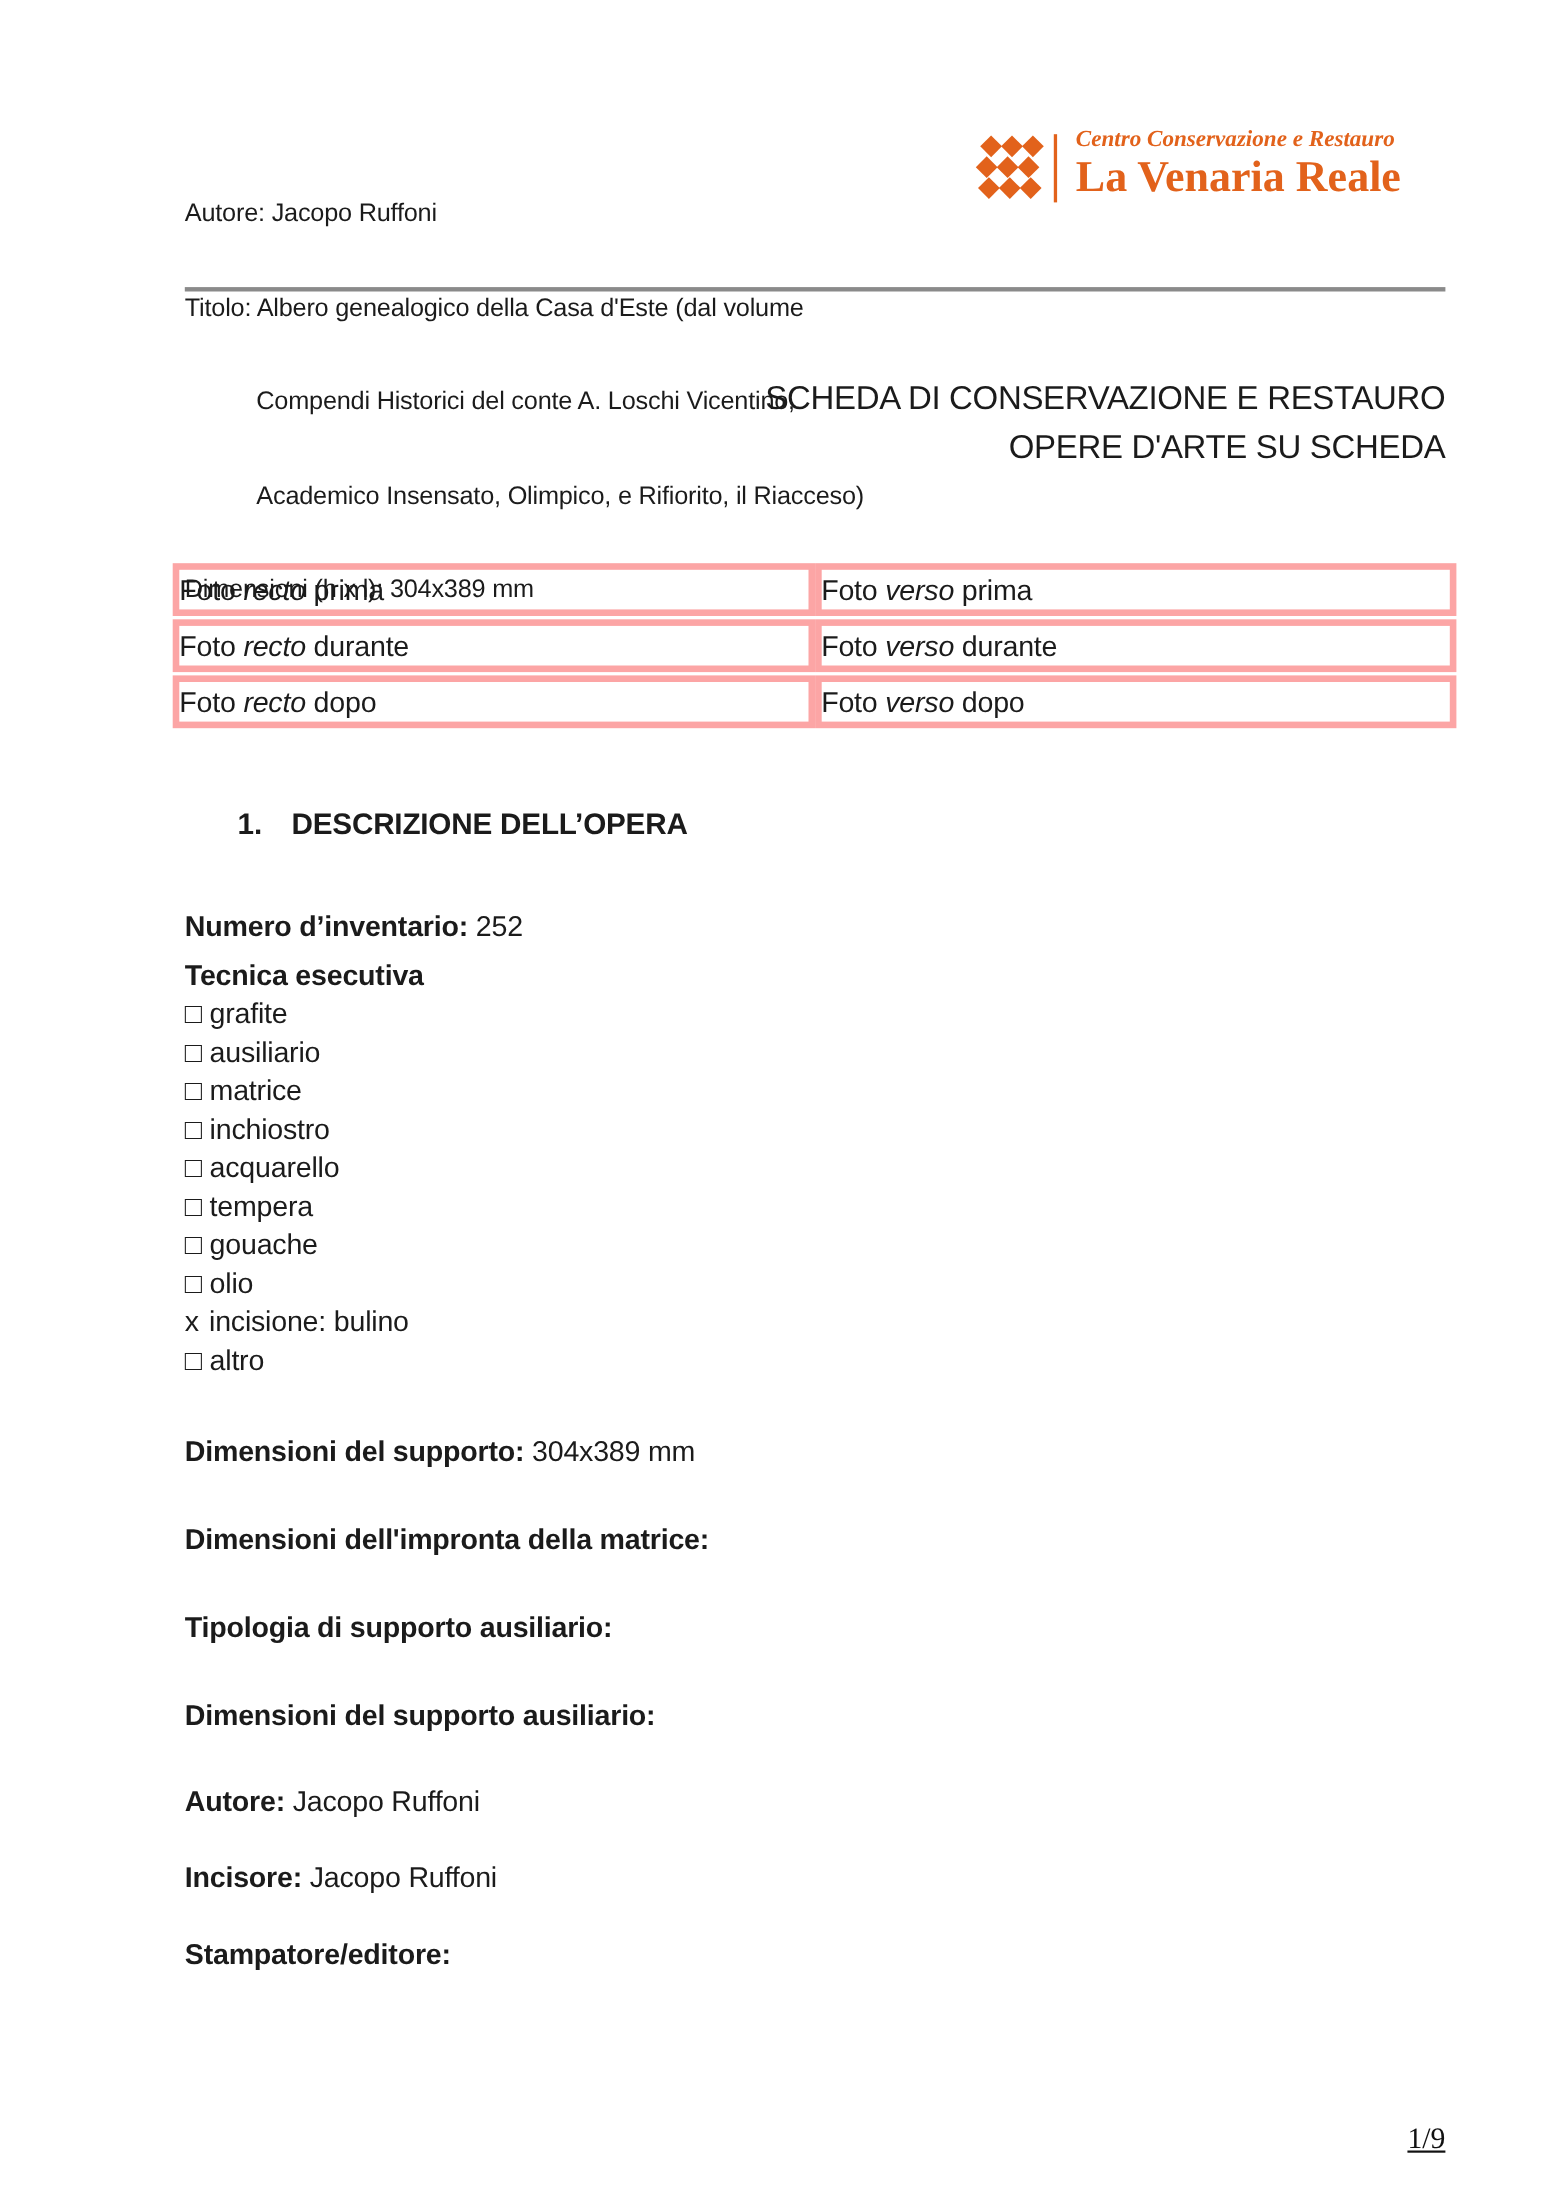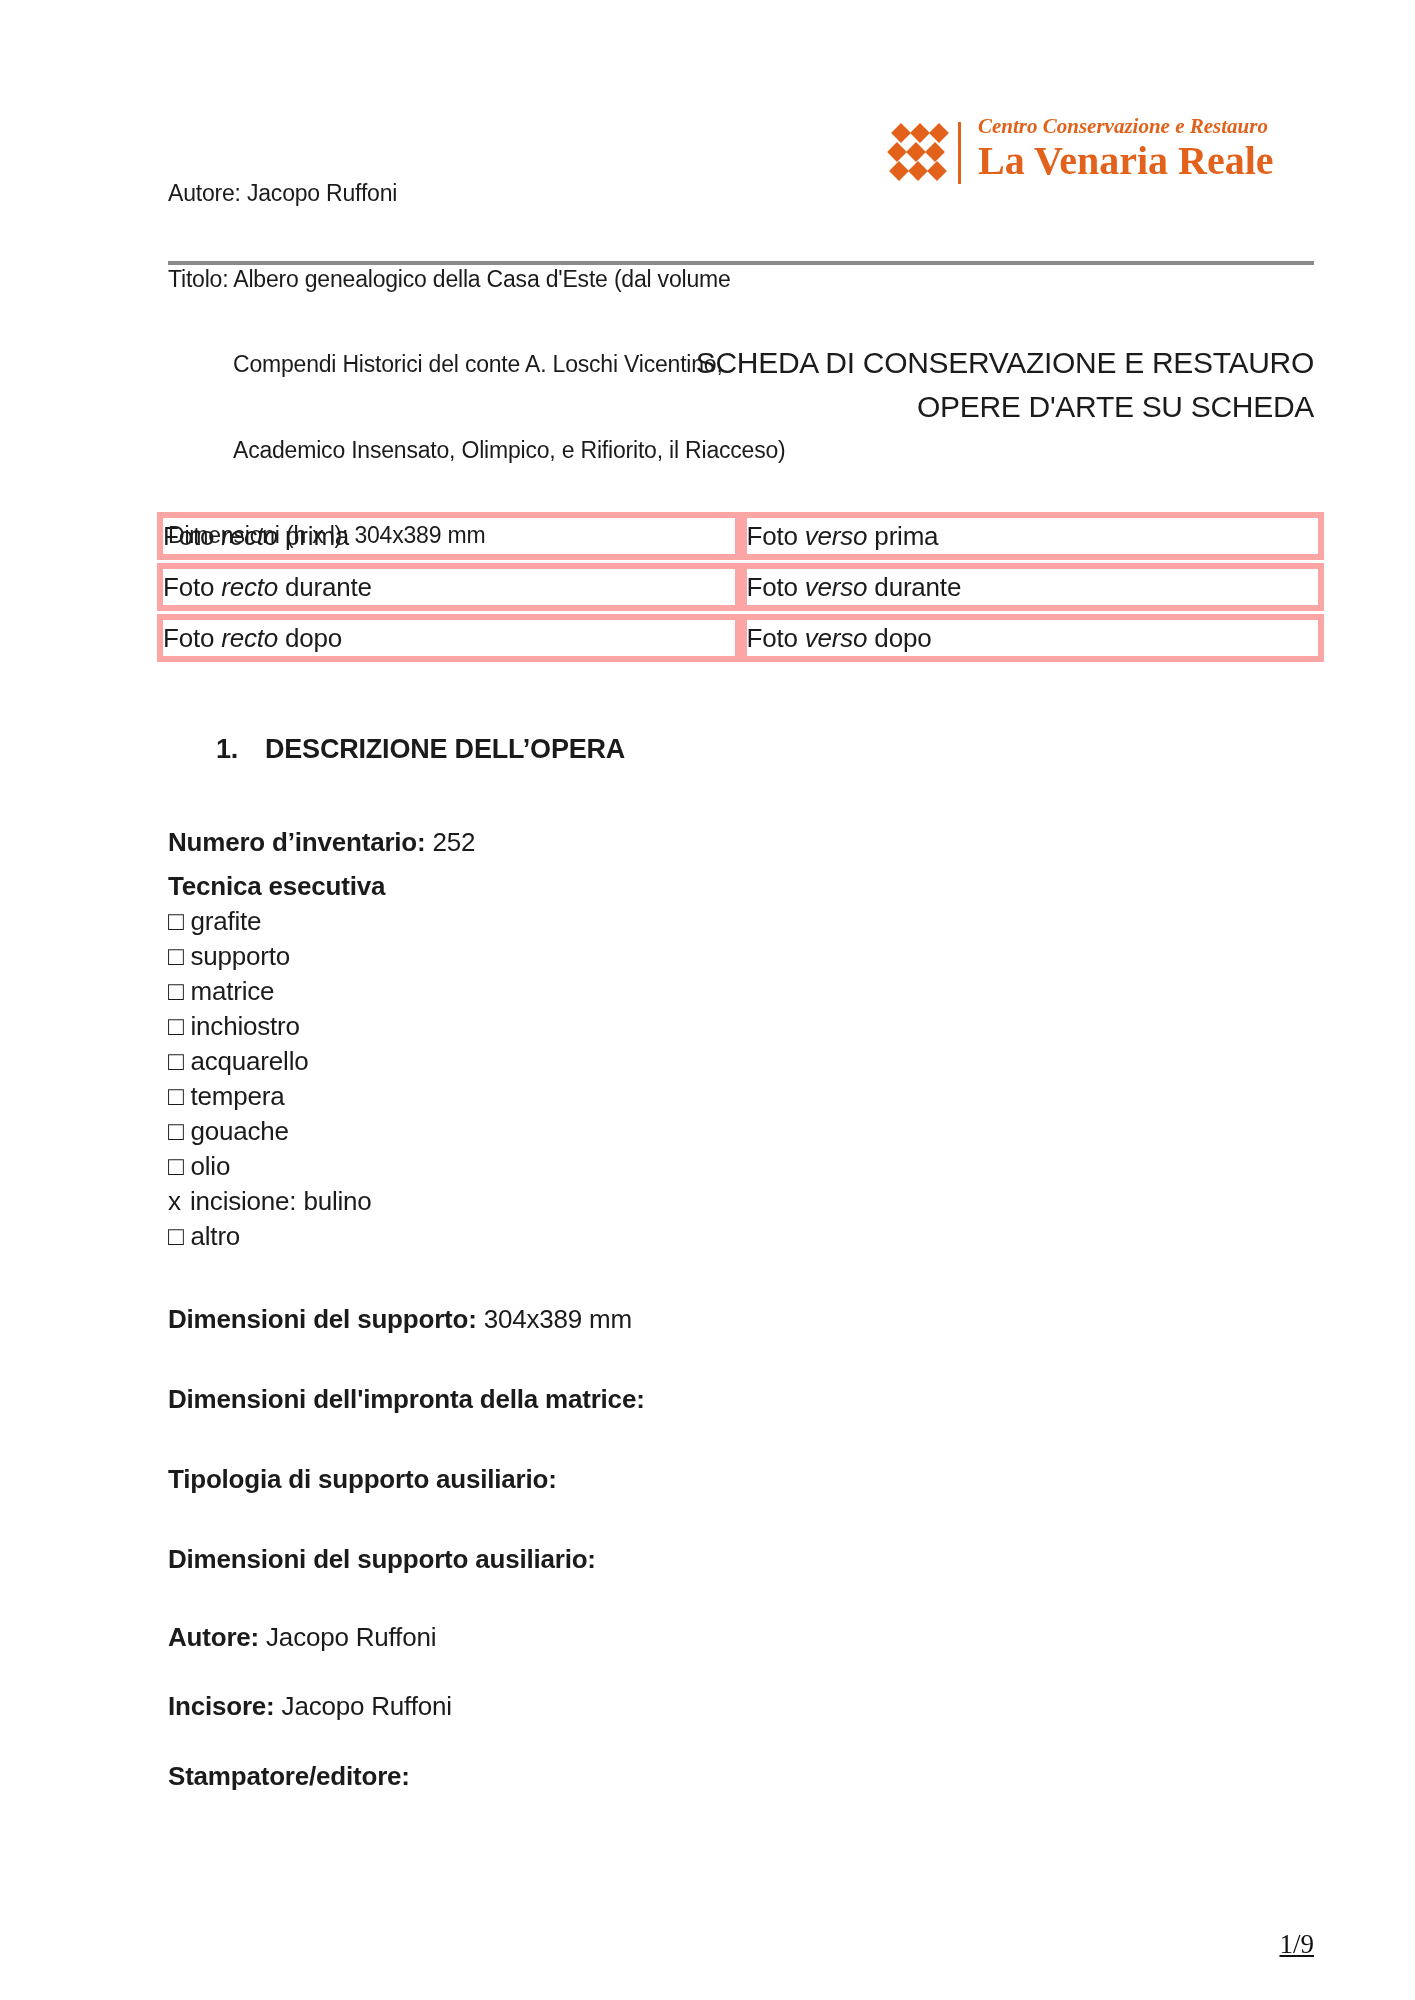--- a/index.html
+++ b/index.html
@@ -143,21 +143,21 @@
   </div>
 
   <div class="inventory">
     <b>Numero d’inventario:</b>
     <span>252</span>
   </div>
 
   <div class="tecnica">
     <div class="tecnica-heading">Tecnica esecutiva</div>
     <div class="tecnica-item"><span class="prefix">□</span><span class="lbl">grafite</span></div>
-    <div class="tecnica-item"><span class="prefix">□</span><span class="lbl">supporto</span></div>
+    <div class="tecnica-item"><span class="prefix">□</span><span class="lbl">ausiliario</span></div>
     <div class="tecnica-item"><span class="prefix">□</span><span class="lbl">matrice</span></div>
     <div class="tecnica-item"><span class="prefix">□</span><span class="lbl">inchiostro</span></div>
     <div class="tecnica-item"><span class="prefix">□</span><span class="lbl">acquarello</span></div>
     <div class="tecnica-item"><span class="prefix">□</span><span class="lbl">tempera</span></div>
     <div class="tecnica-item"><span class="prefix">□</span><span class="lbl">gouache</span></div>
     <div class="tecnica-item"><span class="prefix">□</span><span class="lbl">olio</span></div>
     <div class="tecnica-item"><span class="prefix">x</span><span class="lbl">incisione: bulino</span></div>
     <div class="tecnica-item"><span class="prefix">□</span><span class="lbl">altro</span></div>
   </div>
 

